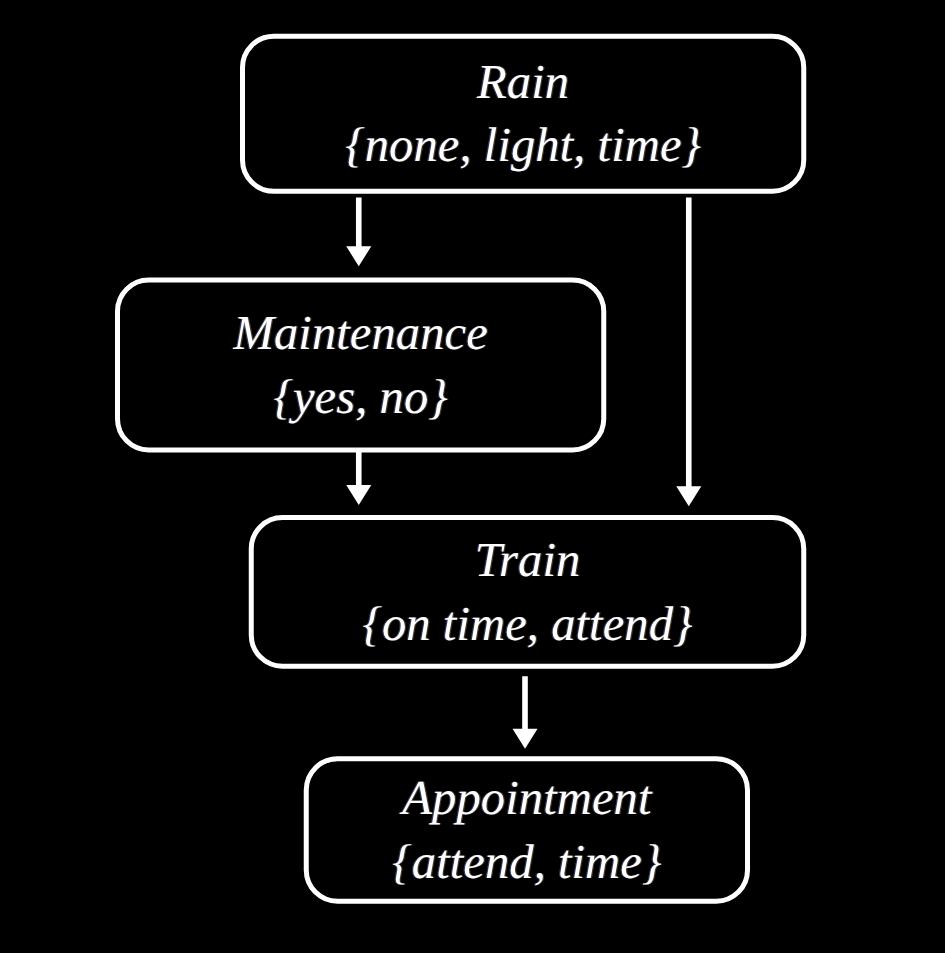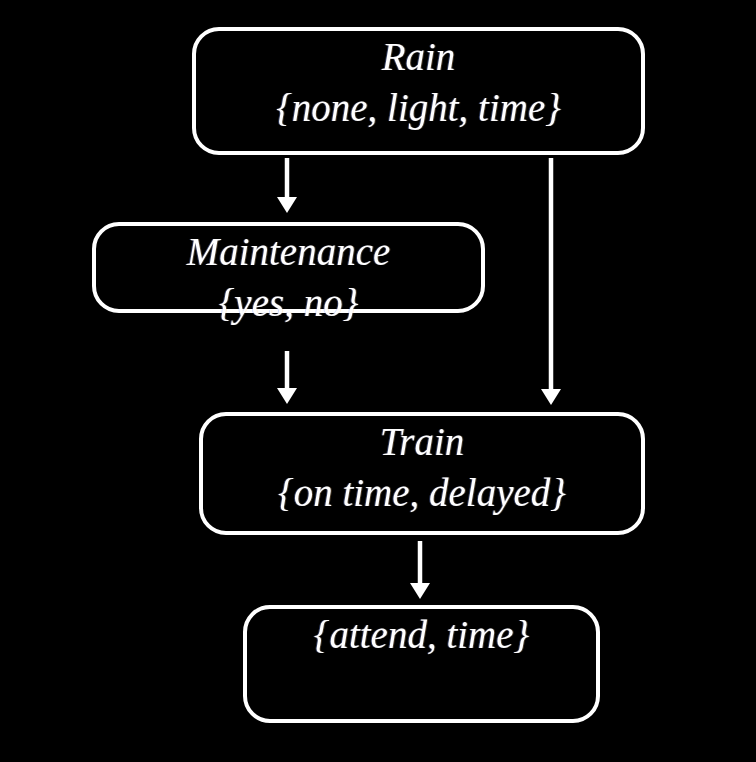--- a/index.html
+++ b/index.html
@@ -34,30 +34,30 @@
   .node {
     position: absolute;
     box-sizing: border-box;
     border: 4.5px solid #ffffff;
     border-radius: 27px;
     background: #000000;
     color: #ffffff;
     display: flex;
     flex-direction: column;
     align-items: center;
-    justify-content: flex-start;
+    justify-content: center;
     text-align: center;
     font-style: italic;
     font-size: 39px;
     line-height: 51px;
     
     text-shadow: -1px 0 0 rgba(130,160,255,0.35), 1px 0 0 rgba(255,200,130,0.28);
   }
   .node-rain        { left: 192px; top:  27px; width: 453px; height: 128px; }
-  .node-maintenance { left:  92px; top: 222px; width: 393px; height: 91px; }
+  .node-maintenance { left:  92px; top: 222px; width: 393px; height: 140px; }
   .node-train       { left: 199px; top: 412px; width: 446px; height: 123px; }
   .node-appointment { left: 243px; top: 605px; width: 357px; height: 118px; }
 </style>
 </head>
 <body>
 
 <div class="canvas">
 
   <svg class="edges" viewBox="0 0 756 762" xmlns="http://www.w3.org/2000/svg">
     <g>
@@ -83,20 +83,21 @@
     <div>{none, light, time}</div>
   </div>
 
   <div class="node node-maintenance">
     <div>Maintenance</div>
     <div>{yes, no}</div>
   </div>
 
   <div class="node node-train">
     <div>Train</div>
-    <div>{on time, delayed}</div>
+    <div>{on time, attend}</div>
   </div>
 
   <div class="node node-appointment">
+    <div>Appointment</div>
     <div>{attend, time}</div>
   </div>
 
 </div>
 
 </body></html>

